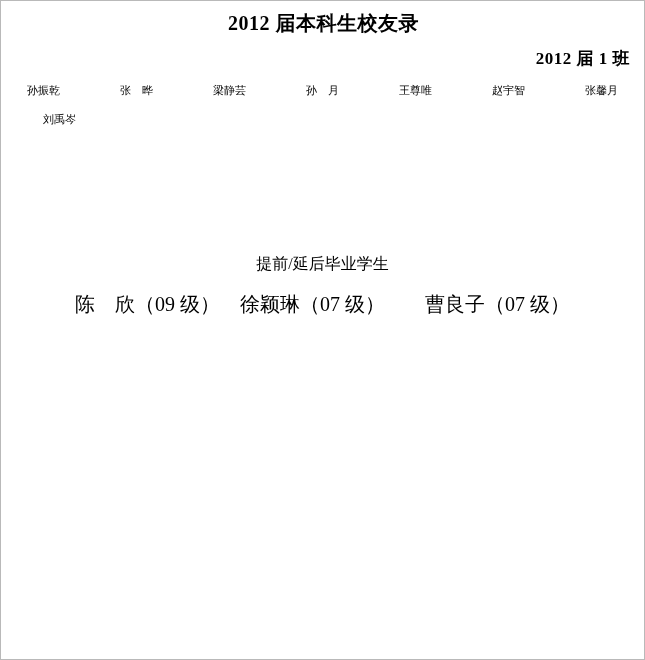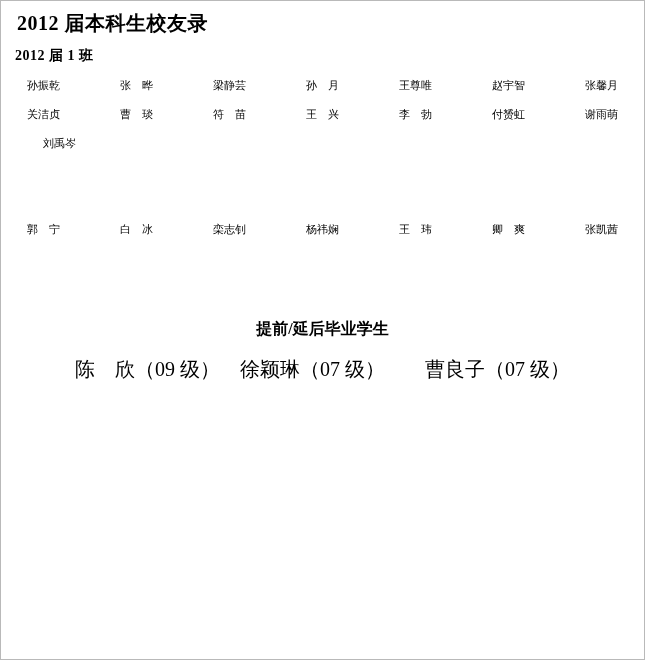--- a/index.html
+++ b/index.html
@@ -21,24 +21,25 @@
     border: 1px solid #b9b9b9;
     padding: 8px 14px 0 14px;
     position: relative;
   }
   .doc-title {
     font-size: 20px;
     font-weight: bold;
     letter-spacing: 0.5px;
     line-height: 1.4;
     margin: 0 0 10px 2px;
+    text-align: center;
   }
   .section-heading {
-    text-align: left;
-    font-size: 14px;
+    text-align: right;
+    font-size: 17px;
     font-weight: bold;
     margin: 0 0 14px 0;
     letter-spacing: 0.5px;
   }
   .name-row {
     display: flex;
     justify-content: space-between;
     padding: 0 12px;
     margin-bottom: 16px;
     font-size: 11px;
@@ -53,22 +54,22 @@
   .name {
     white-space: pre;
     text-align: center;
   }
   .spacer-lg {
     height: 56px;
   }
   .footer-heading {
     text-align: center;
     font-size: 16px;
-    font-weight: bold;
-    margin: 11px 0 16px 0;
+    font-weight: normal;
+    margin: 0 0 16px 0;
   }
   .footer-row {
     text-align: center;
     font-size: 20px;
     white-space: pre;
   }
 </style>
 </head>
 <body>
 
@@ -83,46 +84,28 @@
     <span class="name">张　晔</span>
     <span class="name">梁静芸</span>
     <span class="name">孙　月</span>
     <span class="name">王尊唯</span>
     <span class="name">赵宇智</span>
     <span class="name">张馨月</span>
   </div>
 
 
 
-  <div class="name-row">
-    <span class="name">关洁贞</span>
-    <span class="name">曹　琰</span>
-    <span class="name">符　苗</span>
-    <span class="name">王　兴</span>
-    <span class="name">李　勃</span>
-    <span class="name">付赟虹</span>
-    <span class="name">谢雨萌</span>
-  </div>
 
   <div class="name-row centered">
     <span class="name">刘禹岑</span>
   </div>
 
   <div class="spacer-lg"></div>
 
 
-  <div class="name-row">
-    <span class="name">郭　宁</span>
-    <span class="name">白　冰</span>
-    <span class="name">栾志钊</span>
-    <span class="name">杨祎娴</span>
-    <span class="name">王　玮</span>
-    <span class="name">卿　爽</span>
-    <span class="name">张凯茜</span>
-  </div>
 
 
   <div class="spacer-lg"></div>
 
   <h2 class="footer-heading">提前/延后毕业学生</h2>
   <div class="footer-row">陈　欣（09 级）　徐颖琳（07 级）　　曹良子（07 级）</div>
 
 </div>
 
 </body></html>

